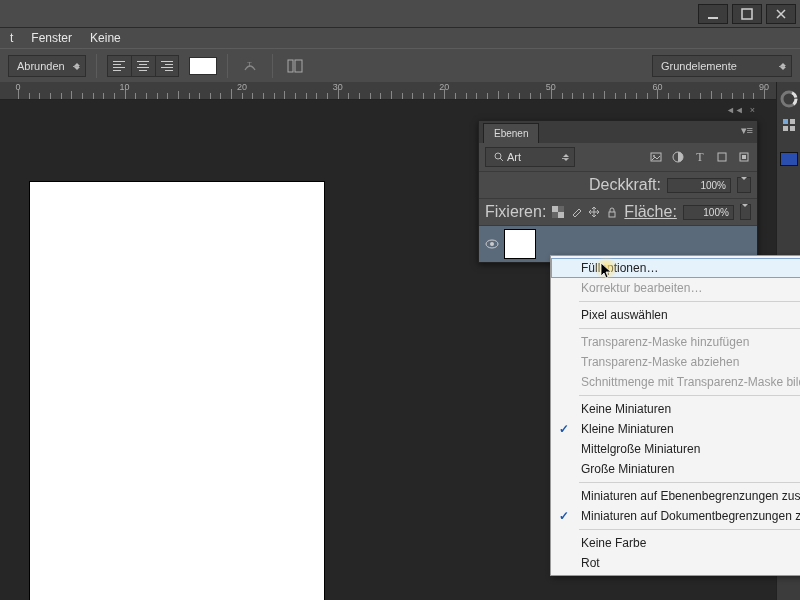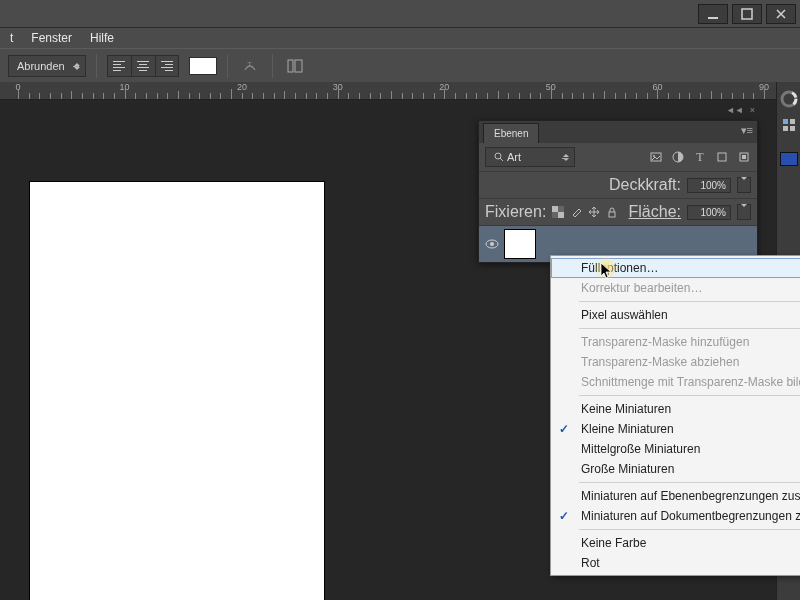--- a/index.html
+++ b/index.html
@@ -53,21 +53,21 @@
   .panel{position:absolute;top:120px;left:478px;width:280px;background:#4a4a4a;border:1px solid #222;box-shadow:0 2px 6px rgba(0,0,0,.5);}
   .panel-tabbar{height:22px;background:#3b3b3b;display:flex;align-items:flex-end;position:relative;}
   .panel-tab{background:#4a4a4a;color:#ddd;font-size:10px;padding:4px 10px;border:1px solid #222;border-bottom:none;margin-left:4px;}
   .panel-tabbar::before{content:"";position:absolute;right:16px;top:-4px;font-size:9px;color:#888;}
   .panel-tabicons{position:absolute;right:4px;top:3px;display:flex;gap:4px;align-items:center;}
   .panel-head{padding:4px 6px;display:flex;align-items:center;gap:6px;border-bottom:1px solid #3a3a3a;}
   .panel-head .dropdown{flex:0 0 90px;height:20px;}
   .mini-icons{display:flex;gap:8px;margin-left:auto;}
   .mini-icons span{width:14px;height:14px;display:flex;align-items:center;justify-content:center;color:#bbb;}
   .panel-row{padding:4px 6px;display:flex;align-items:center;gap:6px;border-bottom:1px solid #3a3a3a;font-size:10px;}
-  .valbox{background:#434343;border:1px solid #2e2e2e;padding:1px 4px;color:#ddd;width:44px;text-align:right;font-size:10px;}
+  .valbox{background:#434343;border:1px solid #2e2e2e;padding:1px 4px;color:#ddd;width:64px;text-align:right;font-size:10px;}
   .valdrop{width:14px;height:16px;border:1px solid #2e2e2e;background:#434343;display:flex;align-items:center;justify-content:center;}
   .layer-area{background:#4a4a4a;padding:4px 6px;display:flex;align-items:center;gap:6px;}
   .eye{width:14px;height:14px;}
   .thumb{width:30px;height:28px;background:#fff;border:2px solid #fff;outline:1px solid #000;}
   .panel-topclose{position:absolute;top:-16px;right:2px;font-size:9px;color:#888;display:flex;gap:6px;align-items:center;}
 
   
   .ctxmenu{position:absolute;top:255px;left:550px;width:290px;background:#f4f4f4;border:1px solid #9a9a9a;box-shadow:2px 2px 6px rgba(0,0,0,.4);color:#222;font-size:12px;padding:2px 0;}
   .ctxitem{padding:3px 8px 3px 30px;position:relative;white-space:nowrap;overflow:hidden;}
   .ctxitem.hover{background:#e5f1fb;border:1px solid #7da2ce;padding:2px 7px 2px 29px;}
@@ -101,21 +101,21 @@
       <svg viewBox="0 0 12 12">
           <path d="M2 2 L10 10 M10 2 L2 10" stroke="#cfcfcf" stroke-width="1.5"></path>
         </svg>
     </div>
   </div>
 </div>
 
 <div class="menubar">
   <span class="menuitem">t</span>
   <span class="menuitem">Fenster</span>
-  <span class="menuitem">Hilfe</span>
+  <span class="menuitem">Keine</span>
 </div>
 
 <div class="optbar">
   <div class="dropdown">
     <span>Abrunden</span>
     <span class="arr">
         <span class="up"></span>
         <span class="dn"></span>
       </span>
   </div>
@@ -155,20 +155,27 @@
       </svg>
   </div>
   <div class="sep"></div>
   <div class="btnicon" style="border:none;background:none;">
     <svg width="16" height="14" viewBox="0 0 16 14">
         <rect x="1" y="1" width="5" height="12" fill="none" stroke="#aaa"></rect>
         <rect x="8" y="1" width="7" height="12" fill="none" stroke="#aaa"></rect>
       </svg>
   </div>
   <div class="spacer"></div>
+  <div class="dropdown grundelemente">
+    <span>Grundelemente</span>
+    <span class="arr">
+        <span class="up"></span>
+        <span class="dn"></span>
+      </span>
+  </div>
 </div>
 
 <div class="ruler">
   <div class="ticks" id="ruler-ticks">
       <div class="tick major" style="left: 18px;"></div>
       <div class="ticklabel" style="left: 18px;">0</div>
       <div class="tick" style="left: 28.6571px;"></div>
       <div class="tick" style="left: 39.3143px;"></div>
       <div class="tick" style="left: 49.9714px;"></div>
       <div class="tick" style="left: 60.6286px;"></div>

